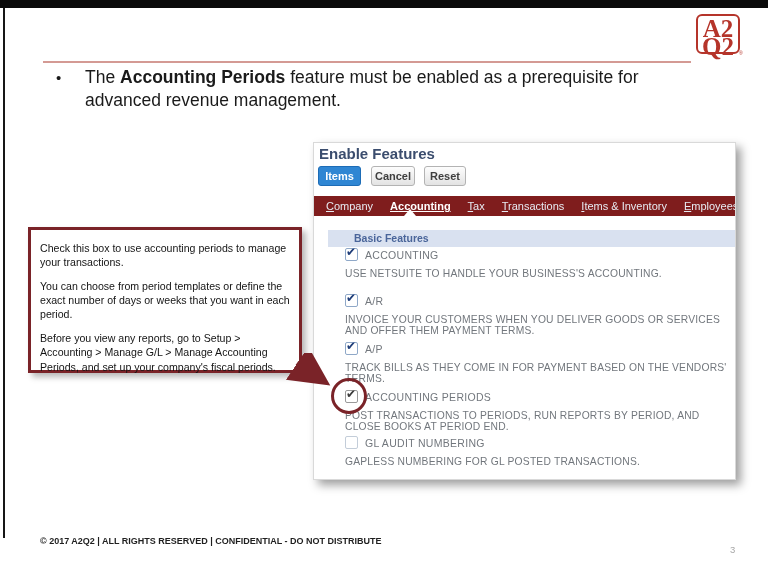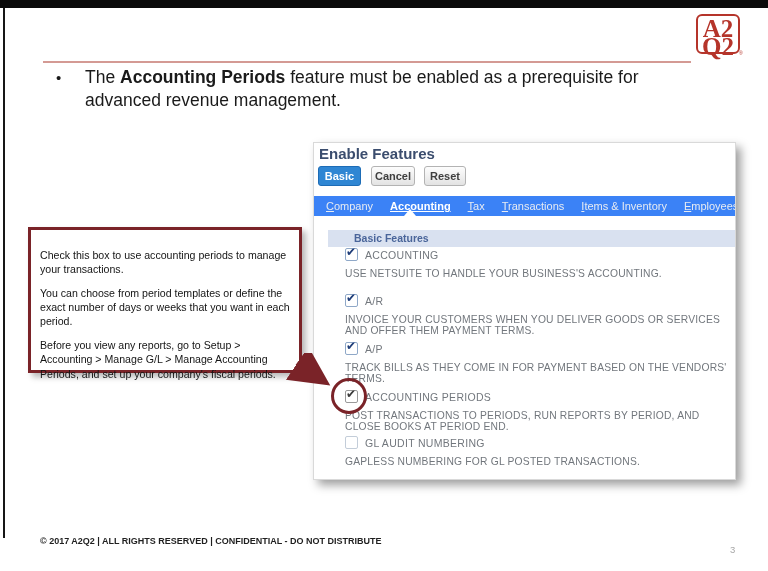--- a/index.html
+++ b/index.html
@@ -21,39 +21,39 @@
 
   .bullet-row{position:absolute;left:56px;top:66px;width:630px;display:flex;
         font-size:17.5px;line-height:1.34;color:#1a1a1a;}
   .bullet-glyph{width:29px;flex:none;font-size:15px;padding-top:2px;}
   .bullet-text{flex:1;}
   .bullet-text b{font-weight:bold;}
 
   
   .callout{position:absolute;left:28px;top:227px;width:274px;height:146px;box-sizing:border-box;
         border:3px solid #7a2328;background:#fff;box-shadow:4px 4px 6px rgba(0,0,0,0.28);
-        padding:18px 9px;font-size:10.6px;line-height:1.33;color:#141414;}
+        padding:11px 9px;font-size:10.6px;line-height:1.33;color:#141414;}
   .callout p{margin:0 0 10px 0;}
 
   
   .annot{position:absolute;left:278px;top:353px;width:100px;height:66px;pointer-events:none;}
 
   
   .panel{position:absolute;left:313px;top:142px;width:423px;height:338px;background:#fff;
         border:1px solid #d9d9d9;box-sizing:border-box;box-shadow:5px 5px 9px rgba(0,0,0,0.38);
         overflow:hidden;}
   .ns-heading{position:absolute;left:5px;top:2px;font-size:15px;font-weight:bold;color:#3b4d6e;text-align:center;}
   .btn{position:absolute;top:23px;height:20px;box-sizing:border-box;font-size:11px;font-weight:bold;
         border-radius:3px;text-align:center;line-height:18px;cursor:pointer;}
   .btn-save{left:4px;width:43px;background:#2f86d3;border:1px solid #1d6cb6;color:#fff;}
   .btn-gray{background:linear-gradient(#fdfdfd,#e3e3e3);border:1px solid #b3b3b3;color:#3f3f3f;}
   .btn-cancel{left:57px;width:44px;}
   .btn-reset{left:110px;width:42px;}
 
-  .tabbar{position:absolute;left:0;top:53px;width:423px;height:20px;background:#3b82f6;
+  .tabbar{position:absolute;left:0;top:53px;width:423px;height:20px;background:#7f1d1d;
         display:flex;align-items:center;gap:17px;padding-left:12px;box-sizing:border-box;
         font-size:11px;color:#e7ebf2;overflow:hidden;white-space:nowrap;}
   .tab{display:inline-block;}
   .tab::first-letter{text-decoration:underline;}
   .tab.active{font-weight:bold;color:#fff;text-decoration:underline;}
   .tab-caret{position:absolute;left:90px;top:66px;width:0;height:0;
         border-left:6px solid transparent;border-right:6px solid transparent;
         border-bottom:7px solid #ffffff;}
 
   .section-band{position:absolute;left:14px;top:87px;width:409px;height:17px;background:#d9e1f0;
@@ -97,21 +97,21 @@
 
   <div class="callout">
     <p>Check this box to use accounting periods to manage your transactions.</p>
     <p>You can choose from period templates or define the exact number of days or weeks that you want in each period.</p>
     <p>Before you view any reports, go to Setup &gt; Accounting &gt; Manage G/L &gt; Manage Accounting Periods, and set up your company's fiscal periods.</p>
   </div>
 
   <div class="panel">
     <div class="ns-heading">Enable Features</div>
 
-    <div class="btn btn-save">Basic</div>
+    <div class="btn btn-save">Items</div>
     <div class="btn btn-gray btn-cancel">Cancel</div>
     <div class="btn btn-gray btn-reset">Reset</div>
 
     <div class="tabbar">
       <span class="tab">Company</span>
       <span class="tab active">Accounting</span>
       <span class="tab">Tax</span>
       <span class="tab">Transactions</span>
       <span class="tab">Items &amp; Inventory</span>
       <span class="tab">Employees</span>

